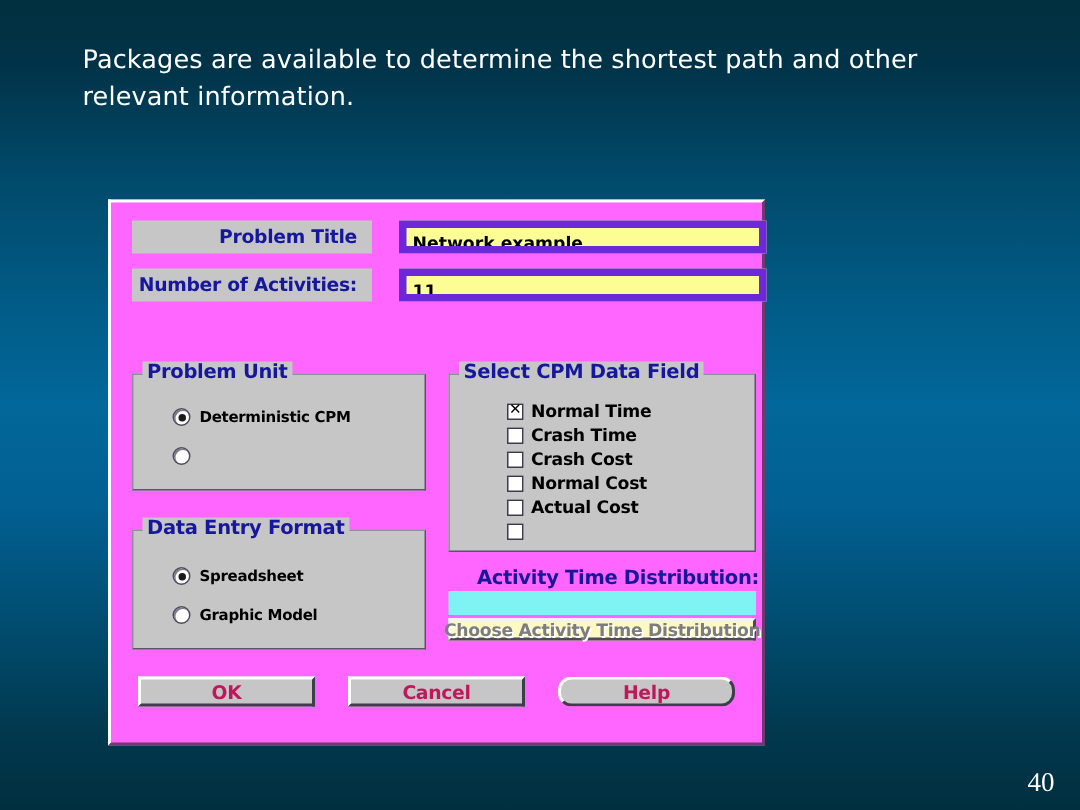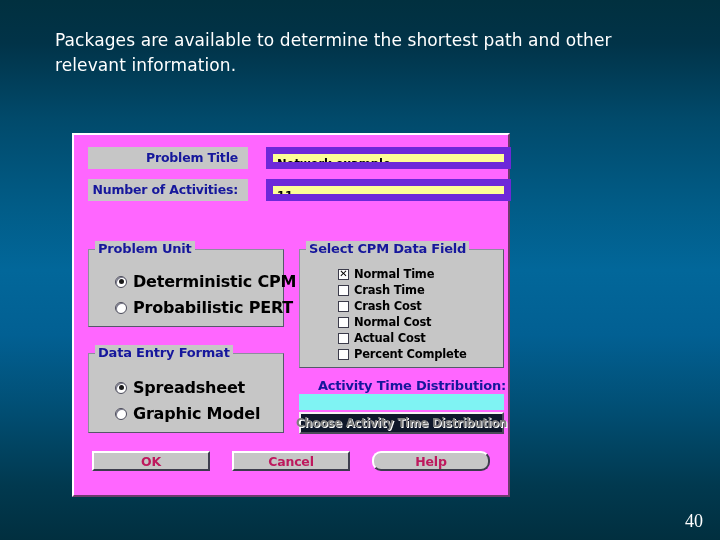--- a/index.html
+++ b/index.html
@@ -91,21 +91,21 @@
     white-space: nowrap;
     overflow: hidden;
   }
   .field-input {
     position: absolute;
     left: 178px;
     top: 0;
     width: 245px;
     height: 22px;
     background: #fdfd96;
-    border: 7px solid #6d28d9;
+    border: 5px solid #6d28d9;
     color: #000000;
     font-size: 11.5px;
     font-weight: bold;
     line-height: 20px;
     padding-left: 4px;
     box-sizing: border-box;
     font-family: "DejaVu Sans", sans-serif;
     white-space: nowrap;
     overflow: hidden;
   }
@@ -157,21 +157,21 @@
   .radio.checked::after {
     content: "";
     width: 5px;
     height: 5px;
     border-radius: 50%;
     background: #1a1a1a;
   }
   .opt-label {
     margin-left: 6px;
     color: #000000;
-    font-size: 16px;
+    font-size: 10px;
     font-weight: bold;
     font-family: "DejaVu Sans", sans-serif;
     letter-spacing: -0.2px;
   }
 
   
   .checkbox {
     width: 11px;
     height: 11px;
     background: #ffffff;
@@ -221,22 +221,22 @@
     top: 259px;
     width: 205px;
     height: 16px;
     background: #7ff3f3;
   }
   #atd-button {
     position: absolute;
     left: 225px;
     top: 277px;
     width: 205px;
-    height: 22px;
-    background: #0f172a;
+    height: 15px;
+    background: #fef9c3;
     border-top: 2px solid #f2f2f2;
     border-left: 2px solid #f2f2f2;
     border-right: 2px solid #4a4a5a;
     border-bottom: 2px solid #4a4a5a;
     box-sizing: border-box;
     display: flex;
     align-items: center;
     justify-content: center;
     color: #7d7d7d;
     text-shadow: 1px 1px 0 #ffffff;
@@ -295,21 +295,20 @@
     <div class="groupbox" style="left:14px; top:114px; width:196px; height:78px;">
       <div class="group-title">Problem Unit</div>
 
       <div class="opt-row" style="left:26px; top:22px;">
         <span class="radio checked"></span>
         <span class="opt-label">Deterministic CPM</span>
       </div>
 
       <div class="opt-row" style="left:26px; top:48px;">
         <span class="radio"></span>
-        <span class="opt-label">Probabilistic PERT</span>
       </div>
     </div>
 
     <div class="groupbox" style="left:225px; top:114px; width:205px; height:119px;">
       <div class="group-title">Select CPM Data Field</div>
 
       <div style="position:absolute; left:38px; top:16px;">
         <div class="cb-row">
           <span class="checkbox">✕</span>
           <span class="cb-label">Normal Time</span>
@@ -325,21 +324,20 @@
         <div class="cb-row">
           <span class="checkbox"></span>
           <span class="cb-label">Normal Cost</span>
         </div>
         <div class="cb-row">
           <span class="checkbox"></span>
           <span class="cb-label">Actual Cost</span>
         </div>
         <div class="cb-row">
           <span class="checkbox"></span>
-          <span class="cb-label">Percent Complete</span>
         </div>
       </div>
     </div>
 
     <div class="groupbox" style="left:14px; top:218px; width:196px; height:80px;">
       <div class="group-title">Data Entry Format</div>
 
       <div class="opt-row" style="left:26px; top:24px;">
         <span class="radio checked"></span>
         <span class="opt-label">Spreadsheet</span>

